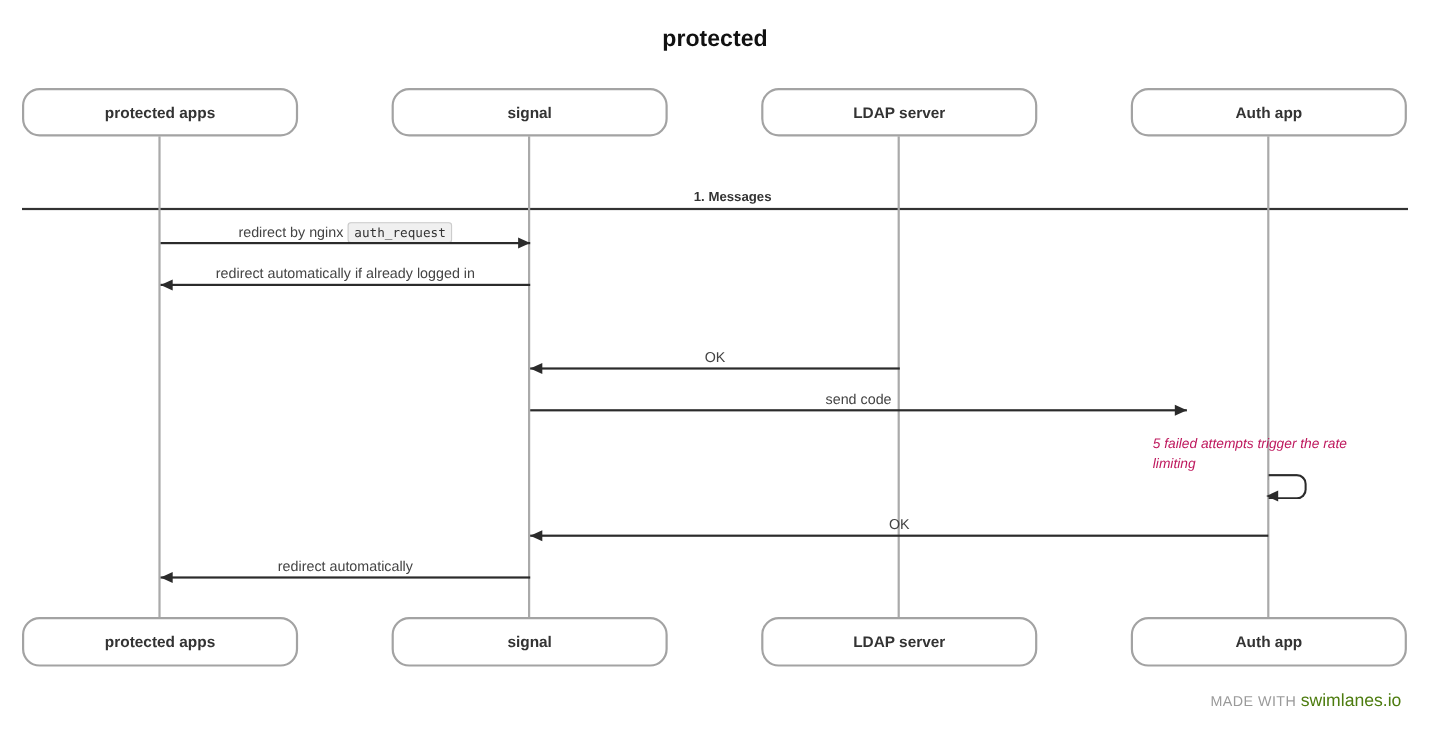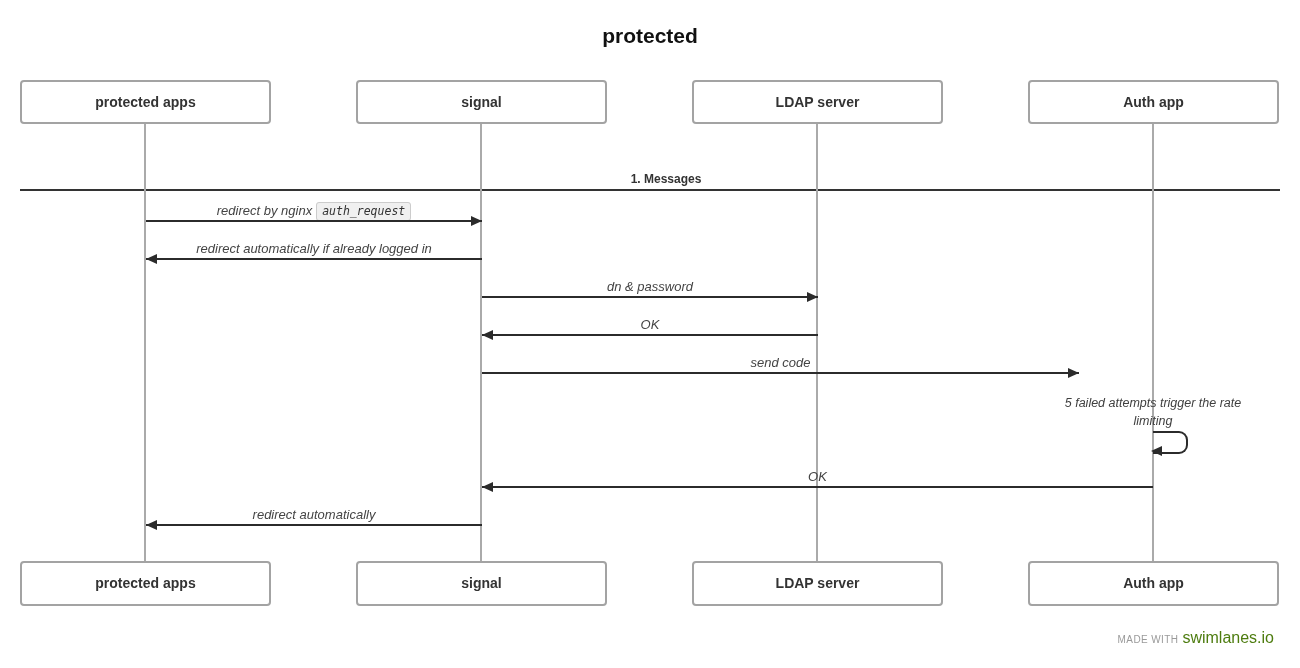--- a/index.html
+++ b/index.html
@@ -14,21 +14,21 @@
   .title {
     position:absolute; top:24px; left:0; width:100%;
     text-align:center;
     font-size:21px; font-weight:700; color:#111;
   }
   .actor {
     position:absolute;
     width:251px; height:44px;
     background:#fff;
     border:2px solid #a3a3a3;
-    border-radius:4px;
+    border-radius:16px;
     text-align:center;
     line-height:40px;
     font-size:14px; font-weight:700; color:#333;
     z-index:3;
   }
   .actor.bottom { height:45px; line-height:41px; }
   .lifeline {
     position:absolute; top:124px;
     width:2px; height:438px;
     background:#aaaaaa;
@@ -36,21 +36,21 @@
   }
   .divider-label {
     position:absolute; top:172px; left:16px; width:100%;
     text-align:center;
     font-size:12px; font-weight:700; color:#333;
   }
   .divider-line {
     position:absolute; top:189px; left:20px; width:1260px;
     height:2px; background:#333;
   }
-  .msg { position:absolute; z-index:2;font-style:italic; }
+  .msg { position:absolute; z-index:2; }
   .msg-label {
     display:block; height:18px; line-height:18px;
     padding-bottom:3px;
     text-align:center;
     font-size:13px; color:#444;
     white-space:nowrap;
   }
   .msg-line {
     position:relative;
     height:2px; background:#2b2b2b;
@@ -67,23 +67,22 @@
     font-family:"DejaVu Sans Mono", monospace;
     font-size:11.5px; color:#333;
     background:#f0f0f0;
     border:1px solid #cccccc;
     border-radius:3px;
     padding:1px 5px 2px 5px;
     margin-left:4px;
   }
   .note {
     position:absolute; top:394px; left:1048px; width:210px;
-    text-align:center;
     font-style:italic;
-    font-size:12.5px; line-height:18px; color:#404040;
+    font-size:12.5px; line-height:18px; color:#be185d;
     z-index:2;
   }
   .self-loop {
     position:absolute; top:431px; left:1153px;
     width:35px; height:23px;
     border:2px solid #2b2b2b;
     border-left:none;
     border-radius:0 9px 9px 0;
     z-index:2;
   }
@@ -93,21 +92,21 @@
     border-top:5px solid transparent;
     border-bottom:5px solid transparent;
     border-right:11px solid #2b2b2b;
   }
   .watermark {
     position:absolute; top:629px; right:26px;
     display:flex; align-items:baseline;
     color:#8c8c8c;
   }
   .watermark .prefix {
-    font-size:10px; letter-spacing:0.4px; color:#9a9a9a;
+    font-size:13px; letter-spacing:0.4px; color:#9a9a9a;
     margin-right:4px; text-transform:uppercase;
   }
   .watermark .brand { font-size:16px; color:#4d7c0f; }
 </style>
 </head>
 <body>
 
 <div id="canvas">
 
   <div class="title">protected</div>
@@ -132,26 +131,20 @@
       </div>
   </div>
 
   <div class="msg" style="left:146px; top:240px; width:336px;">
     <span class="msg-label">redirect automatically if already logged in</span>
     <div class="msg-line">
         <i class="head head-left"></i>
       </div>
   </div>
 
-  <div class="msg" style="left:482px; top:278px; width:336px;">
-    <span class="msg-label">dn &amp; password</span>
-    <div class="msg-line">
-        <i class="head head-right"></i>
-      </div>
-  </div>
 
   <div class="msg" style="left:482px; top:316px; width:336px;">
     <span class="msg-label">OK</span>
     <div class="msg-line">
         <i class="head head-left"></i>
       </div>
   </div>
 
   <div class="msg" style="left:482px; top:354px; width:597px;">
     <span class="msg-label">send code</span>

